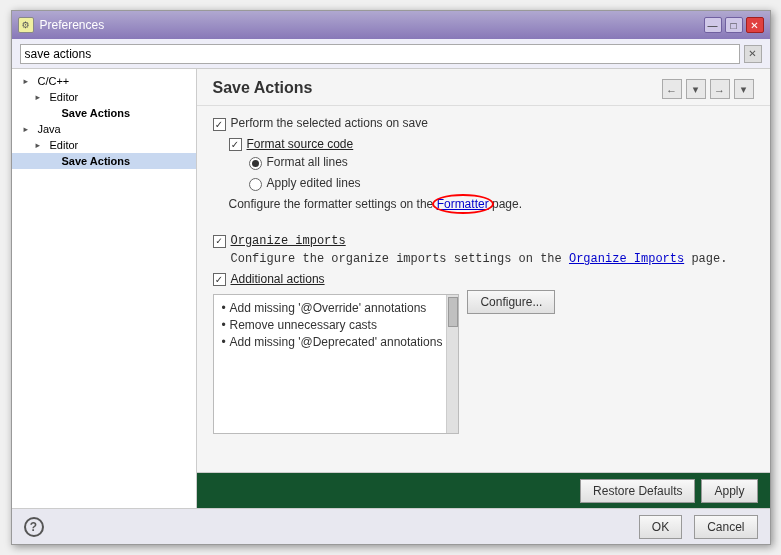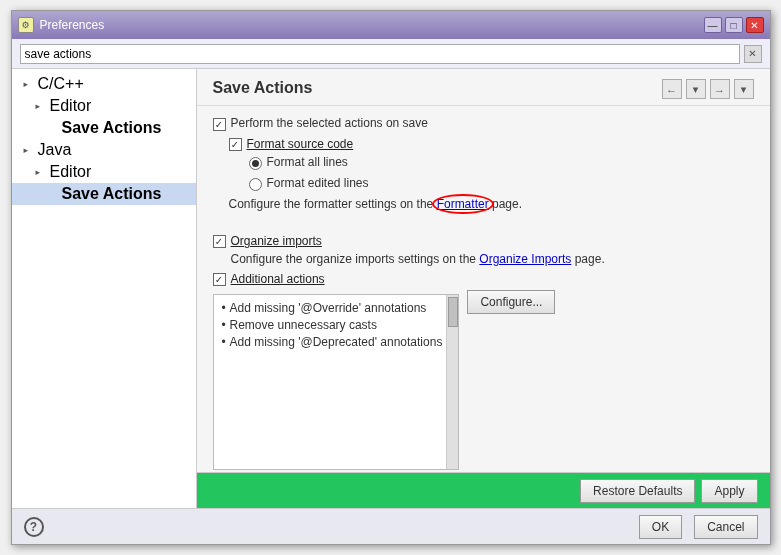--- a/index.html
+++ b/index.html
@@ -120,21 +120,21 @@
       gap: 2px;
     }
     .tree-item.selected { background: #c8d8f0; }
     .tree-arrow {
       display: inline-block;
       width: 12px;
       font-size: 9px;
       color: #555;
       flex-shrink: 0;
     }
-    .tree-label { font-size: 16px; }
+    .tree-label { font-size: 11px; }
     .tree-label.bold { font-weight: bold; }
     .indent1 { padding-left: 12px; }
     .indent2 { padding-left: 24px; }
     .indent3 { padding-left: 36px; }
     .content-panel {
       flex: 1;
       background: #f5f5f5;
       display: flex;
       flex-direction: column;
       overflow: hidden;
@@ -253,21 +253,21 @@
       left: -5px;
       right: -5px;
       bottom: -3px;
       border: 2px solid red;
       border-radius: 50%;
     }
     .additional-list {
       border: 1px solid #bbb;
       background: white;
       margin-top: 4px;
-      height: 176px;
+      height: 140px;
       overflow-y: auto;
       padding: 6px 8px;
       position: relative;
       display: flex;
     }
     .list-content {
       flex: 1;
     }
     .list-item-line {
       font-size: 12px;
@@ -300,21 +300,21 @@
     .btn {
       padding: 4px 12px;
       border: 1px solid #999;
       background: linear-gradient(to bottom, #f8f8f8, #e0e0e0);
       font-size: 12px;
       cursor: pointer;
       color: #333;
     }
     .bottom-bar {
       height: 36px;
-      background: #22c55e;
+      background: #14532d;
       border-top: 1px solid #ccc;
       display: flex;
       align-items: center;
       justify-content: flex-end;
       padding: 8px 12px;
       gap: 6px;
       flex-shrink: 0;
     }
     .footer-bar {
       height: 36px;
@@ -425,30 +425,30 @@
             <span class="section-label">Format source code</span>
           </div>
 
           <div style="padding-left: 20px;">
             <div class="checkbox-row">
               <div class="radio checked"></div>
               <span class="text-line">Format all lines</span>
             </div>
             <div class="checkbox-row">
               <div class="radio"></div>
-              <span class="text-line">Format edited lines</span>
+              <span class="text-line">Apply edited lines</span>
             </div>
           </div>
 
           <div class="text-line" style="margin-bottom: 23px;">
             <span>Configure the formatter settings on the </span><span class="link-text circled">Formatter</span><span> page.</span>
           </div>
         </div>
 
-        <div style="padding-left: 0px; margin-bottom: 2px;">
+        <div style="padding-left: 0px; margin-bottom: 2px; font-family: Liberation Mono, monospace;">
           <div class="checkbox-row">
             <div class="cb checked"></div>
             <span class="section-label">Organize imports</span>
           </div>
           <div class="text-line" style="padding-left: 18px; margin-bottom: 6px;">
             <span>Configure the organize imports settings on the </span><span class="link-text">Organize Imports</span><span> page.</span>
           </div>
         </div>
 
         <div>

